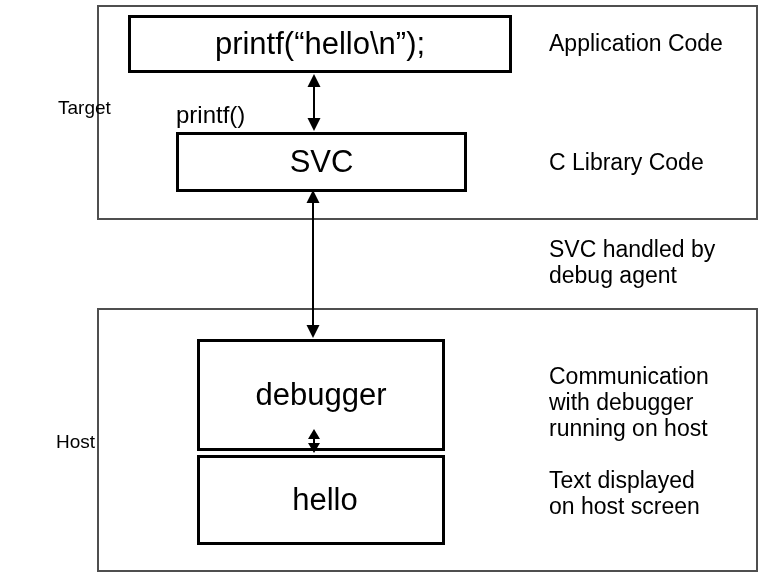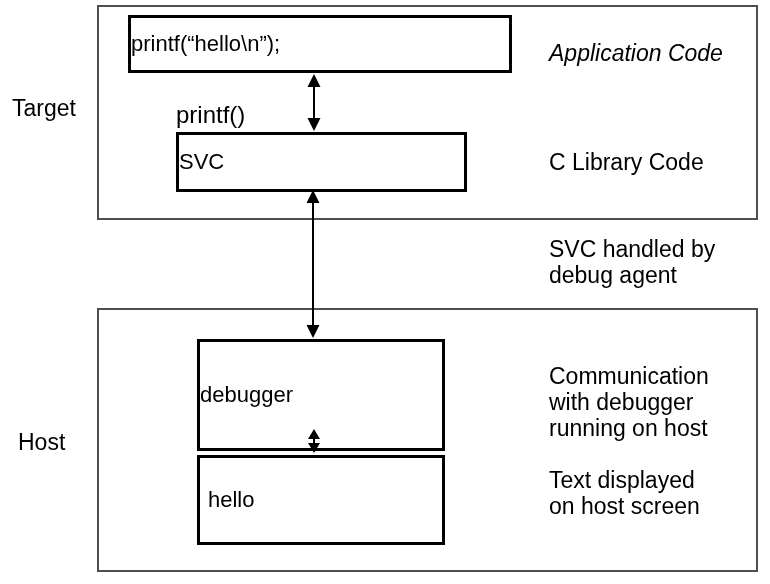--- a/index.html
+++ b/index.html
@@ -25,55 +25,56 @@
   #target-rect { left: 97px; top: 5px;   width: 661px; height: 215px; }
   #host-rect   { left: 97px; top: 308px; width: 661px; height: 264px; }
 
   .inner-box {
     position: absolute;
     border: 3px solid #000000;
     background: #ffffff;
     box-sizing: border-box;
     display: flex;
     align-items: center;
-    justify-content: flex-start;
-    font-size: 22px;
+    justify-content: center;
+    font-size: 31px;
     line-height: 26px;
     white-space: nowrap;
   }
   #printf-box   { left: 128px; top: 15px;  width: 384px; height: 58px; }
   #svc-box      { left: 176px; top: 132px; width: 291px; height: 60px; }
   #debugger-box { left: 197px; top: 339px; width: 248px; height: 112px; }
   #hello-box    { left: 197px; top: 455px; width: 248px; height: 90px; padding-left: 8px; }
 
   .side-label {
     position: absolute;
-    font-size: 23px;
+    font-size: 19px;
     line-height: 26px;
     white-space: nowrap;
+    margin-left: 46px;
   }
   #target-label { left: 12px; top: 95px;  }
-  #host-label   { left: 18px; top: 429px; }
+  #host-label   { left: 10px; top: 429px; }
 
   .free-label {
     position: absolute;
     font-size: 24px;
     line-height: 26px;
     white-space: nowrap;
   }
   #printf-fn-label { left: 176px; top: 102px; }
 
   .annotation {
     position: absolute;
     left: 549px;
     font-size: 23px;
     line-height: 26px;
     white-space: pre-line;
   }
-  #anno-application   { top: 40px; font-style: italic;  }
+  #anno-application   { top: 30px;  }
   #anno-library       { top: 149px; }
   #anno-svc-handled   { top: 236px; }
   #anno-communication { top: 344px; margin-top: 19px; }
   #anno-text-displayed{ top: 467px; }
 
   .arrow-svg {
     position: absolute;
     display: block;
   }
   #arrow-printf-svc    { left: 302px; top: 74px;  }

